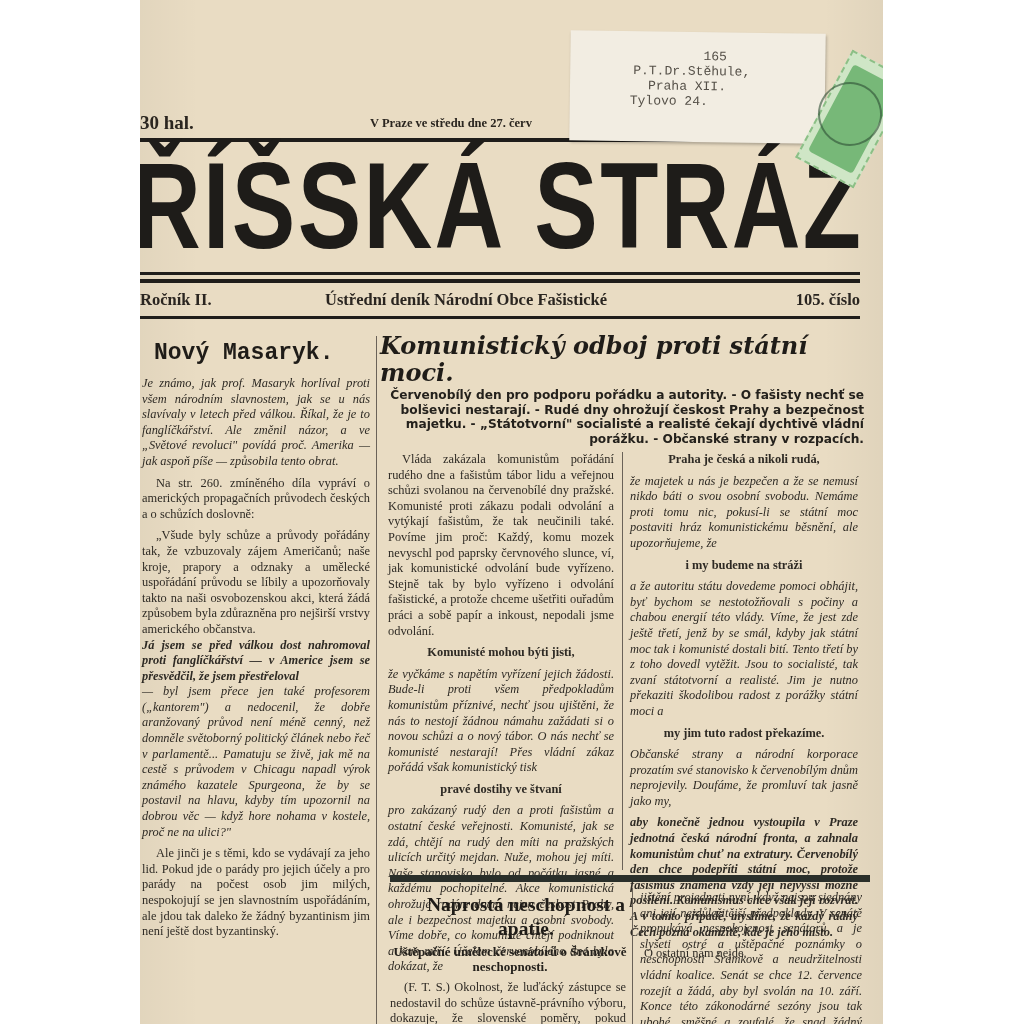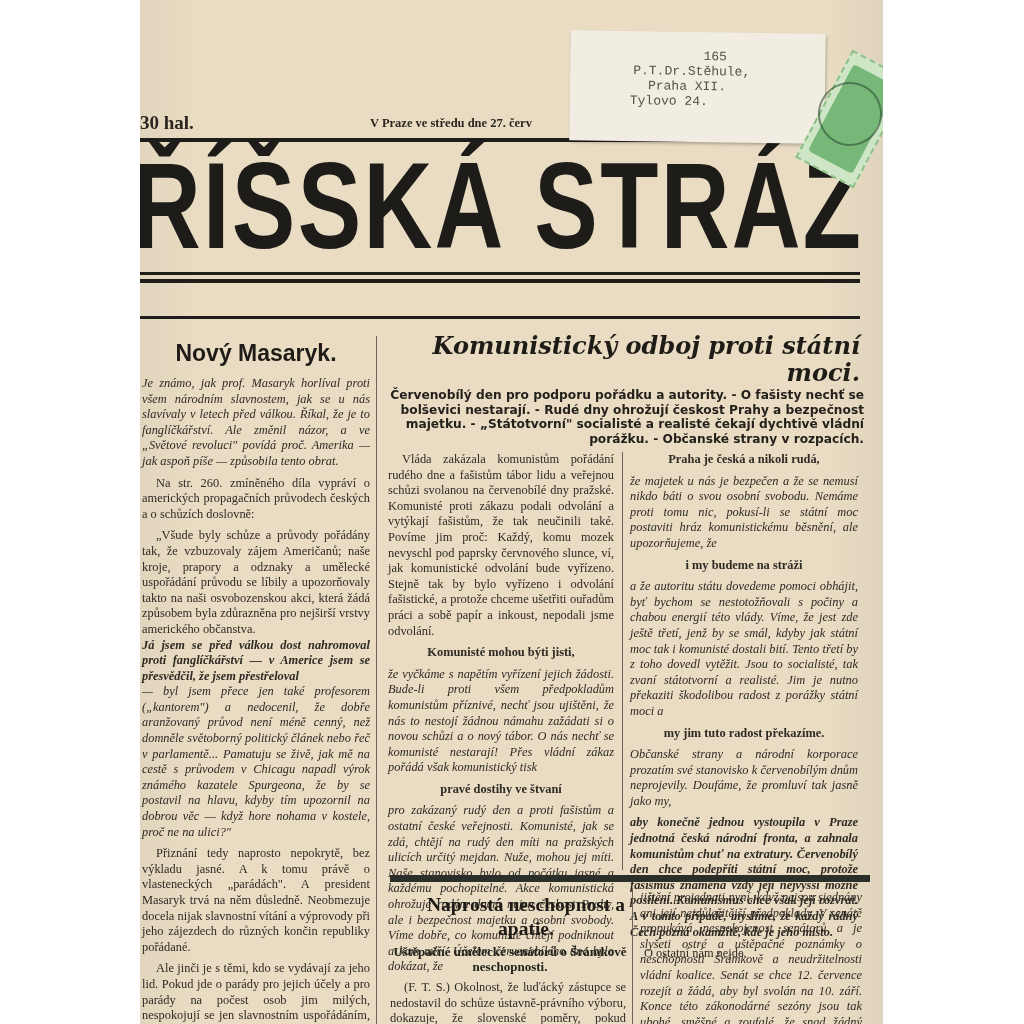--- a/index.html
+++ b/index.html
@@ -42,61 +42,65 @@
   .stamp .inner { position:absolute; left:6px; top:10px; right:6px; bottom:10px; background:#59a85d; opacity:0.75; border-radius:4px; }
   .stamp .post { position:absolute; left:-6px; top:24px; width:60px; height:60px; border:2px solid #2d4d33; border-radius:50%; opacity:0.6; }
 
   .col { position:absolute; font-size:12.4px; line-height:15.6px; text-align:justify; color:#2e2a24; }
   .col p { margin:0 0 6px 0; text-indent:14px; }
   .col p.noind { text-indent:0;font-style:italic; }
   .col .b { font-weight:bold; }
   .col .c { text-align:center; font-weight:bold; margin:6px 0 6px 0; text-indent:0; }
   .vline { position:absolute; width:1px; background:#6a6258; }
 
-  .h-novy { position:absolute; left:6px; top:340px; width:220px; font-family:Liberation Sans, sans-serif; font-weight:bold; font-size:23px; color:#1f1c18; text-align:center; }
-  .h-komu { position:absolute; left:240px; top:332px; width:480px; text-align:right; font-family:"DejaVu Serif", serif; font-style:italic; font-weight:bold; font-size:24px; line-height:27px; color:#1f1c18; }
+  .h-novy { position:absolute; left:14px; top:340px; width:220px; font-family:Liberation Mono, monospace; font-weight:bold; font-size:23px; color:#1f1c18; text-align:left; }
+  .h-komu { position:absolute; left:240px; top:332px; width:480px; text-align:left; font-family:"DejaVu Serif", serif; font-style:italic; font-weight:bold; font-size:24px; line-height:27px; color:#1f1c18; }
   .deck { position:absolute; left:246px; top:388px; width:478px; text-align:right; font-family:"DejaVu Sans", sans-serif; font-weight:bold; font-size:12.2px; line-height:14.5px; color:#24211c; }
   .thickrule { position:absolute; left:250px; top:875px; width:480px; height:7px; background:#2a2f2a; }
   .h-napr { position:absolute; left:266px; top:893px; width:240px; text-align:center; font-family:"Liberation Serif",serif; font-weight:bold; font-size:19.5px; line-height:24px; color:#1f1c18; }
   .deck2 { position:absolute; left:250px; top:944px; width:240px; text-align:center; font-family:"Liberation Serif",serif; font-weight:bold; font-size:13px; line-height:15px; color:#24211c; }
 </style>
 </head>
 <body>
 
 <div class="paper">
 
   <div class="price">30 hal.</div>
   <div class="dateline">V Praze ve středu dne 27. červ</div>
 
   <div class="rule" style="top:138px;height:4px;"></div>
   <div class="masthead">ŘÍŠSKÁ STRÁŽ</div>
   <div class="rule" style="top:272px;height:3px;"></div>
   <div class="rule" style="top:279px;height:4px;"></div>
 
+  <div class="subbar">
+    <span class="vol">Ročník II.</span>
+    <span class="mid">Ústřední deník Národní Obce Fašistické</span>
+    <span class="num">105. číslo</span>
+  </div>
   <div class="rule" style="top:316px;height:3px;"></div>
 
   <div class="label">
     <span class="l0">165</span>
     <span class="l1">P.T.Dr.Stěhule,</span>
     <span class="l2">Praha XII.</span>
     <span class="l3">Tylovo 24.</span>
   </div>
   <div class="stamp">
     <div class="inner"></div>
     <div class="post"></div>
   </div>
 
   <div class="h-novy">Nový Masaryk.</div>
   <div class="col" style="left:2px;top:376px;width:228px;">
     <p class="noind">Je známo, jak prof. Masaryk horlíval proti všem národním slavnostem, jak se u nás slavívaly v letech před válkou. Říkal, že je to fanglíčkářství. Ale změnil názor, a ve „Světové revoluci" povídá proč. Amerika — jak aspoň píše — způsobila tento obrat.</p>
     <p>Na str. 260. zmíněného díla vypráví o amerických propagačních průvodech českých a o schůzích doslovně:</p>
     <p style="margin-bottom:0">„Všude byly schůze a průvody pořádány tak, že vzbuzovaly zájem Američanů; naše kroje, prapory a odznaky a umělecké uspořádání průvodu se líbily a upozorňovaly takto na naši osvobozenskou akci, která žádá způsobem byla zdůrazněna pro nejširší vrstvy amerického občanstva.</p>
     <p class="noind b" style="margin-bottom:0">Já jsem se před válkou dost nahromoval proti fanglíčkářství — v Americe jsem se přesvědčil, že jsem přestřeloval</p>
     <p class="noind">— byl jsem přece jen také profesorem („kantorem") a nedocenil, že dobře aranžovaný průvod není méně cenný, než domněle světoborný politický článek nebo řeč v parlamentě... Pamatuju se živě, jak mě na cestě s průvodem v Chicagu napadl výrok známého kazatele Spurgeona, že by se postavil na hlavu, kdyby tím upozornil na dobrou věc — když hore nohama v kostele, proč ne na ulici?"</p>
-    <p>Přiznání tedy naprosto nepokrytě, bez výkladu jasné. A k tomu právě o vlasteneckých „parádách". A president Masaryk trvá na něm důsledně. Neobmezuje docela nijak slavnostní vítání a výprovody při jeho zájezdech do různých končin republiky pořádané.</p>
     <p>Ale jinči je s těmi, kdo se vydávají za jeho lid. Pokud jde o parády pro jejich účely a pro parády na počest osob jim milých, nespokojují se jen slavnostním uspořádáním, ale jdou tak daleko že žádný byzantinism jim není ještě dost byzantinský.</p>
 
   </div>
 
   <div class="vline" style="left:236px;top:336px;height:688px;"></div>
 
   <div class="h-komu">Komunistický odboj proti státní moci.</div>
   <div class="deck">Červenobílý den pro podporu pořádku a autority. - O fašisty nechť se bolševici nestarají. - Rudé dny ohrožují českost Prahy a bezpečnost majetku. - „Státotvorní" socialisté a realisté čekají dychtivě vládní porážku. - Občanské strany v rozpacích.</div>
 
   <div class="col" style="left:248px;top:452px;width:226px;">

